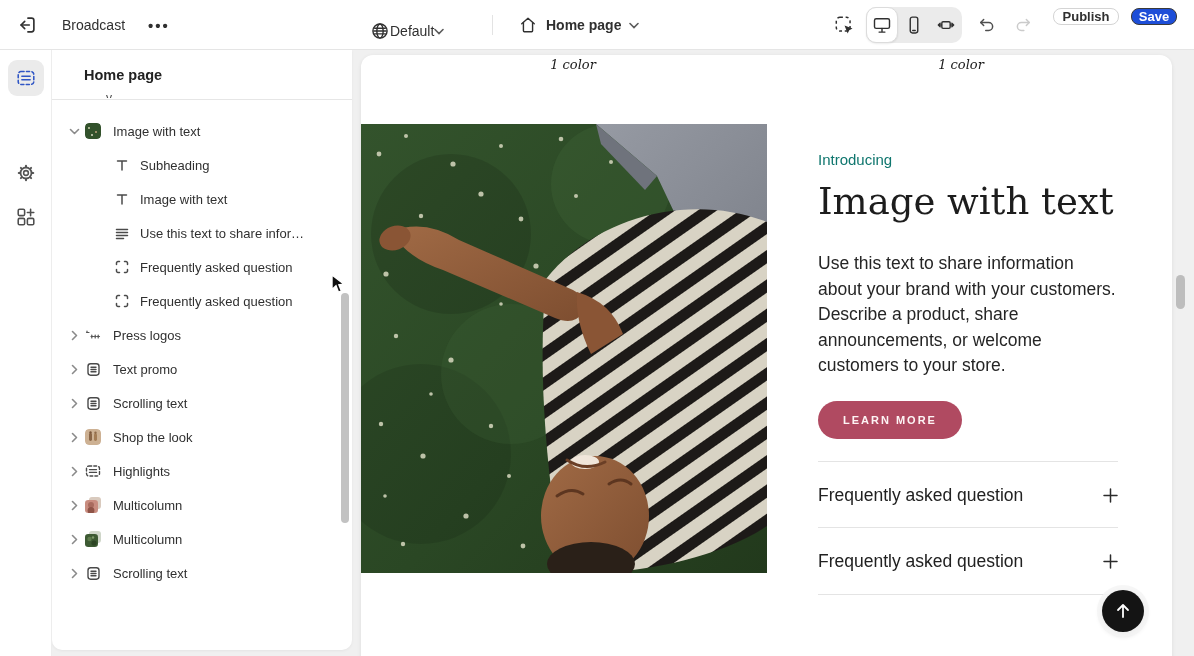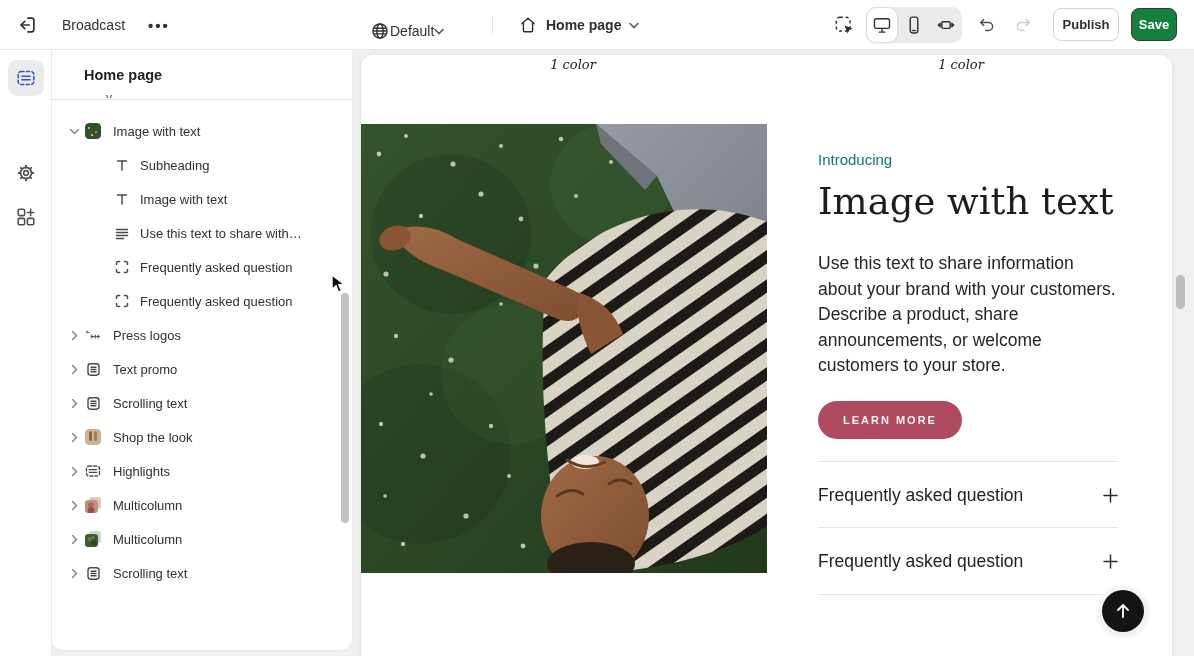--- a/index.html
+++ b/index.html
@@ -17,23 +17,23 @@
   .locale-label, .page-label { font-size:14px; }
   .page-label { font-weight:700; }
   .tb-divider { position:absolute; left:492px; top:15px; width:1px; height:20px; background:#e3e3e3; }
   .pagesel { left:518px; top:0; height:50px; gap:8px; }
   .select-tool { left:834px; top:15px; width:22px; height:22px; }
   .segmented { position:absolute; left:866px; top:7px; width:96px; height:36px; background:#ebebeb; border-radius:10px; display:flex; }
   .segment { width:32px; height:36px; display:flex; align-items:center; justify-content:center; cursor:pointer; }
   .segment.selected { background:#fff; border:1px solid #dcdcdc; border-radius:10px; box-shadow:0 1px 2px rgba(0,0,0,.08); }
   .undo { left:976px; top:14px; width:22px; height:22px; }
   .redo { left:1012px; top:14px; width:22px; height:22px; }
-  .btn { position:absolute; top:8px; height:33px; border-radius:8px; font-size:13px; font-weight:600; display:flex; align-items:center; justify-content:center; cursor:pointer; }
+  .btn { position:absolute; top:8px; height:17px; border-radius:8px; font-size:13px; font-weight:600; display:flex; align-items:center; justify-content:center; cursor:pointer; }
   .btn-publish { left:1053px; width:66px; background:#fff; border:1px solid #d4d4d4; color:#303030; }
-  .btn-save { left:1131px; width:46px; background:#15803d; color:#fff; border:1px solid #3a3a3a; }
+  .btn-save { left:1131px; width:46px; background:#1d4ed8; color:#fff; border:1px solid #3a3a3a; }
 
   
   .rail { position:absolute; left:0; top:50px; width:52px; height:606px; background:#fff; border-right:1px solid #ededed; z-index:20; }
   .rail-item { position:absolute; left:8px; width:36px; height:36px; border-radius:9px; display:flex; align-items:center; justify-content:center; cursor:pointer; }
   .rail-item.selected { background:#ebebeb; }
 
   
   .sidebar { position:absolute; left:52px; top:50px; width:300px; height:600px; background:#fff; border-radius:0 0 10px 10px; z-index:10; box-shadow:0 1px 3px rgba(0,0,0,.05); overflow:hidden; }
   .sb-header { height:50px; border-bottom:1px solid #e6e6e6; display:flex; align-items:center; padding-left:32px; font-size:14.5px; font-weight:700; color:#222; }
   .tree { position:relative; padding-top:14px; }
@@ -217,21 +217,21 @@
         </span>
       <span class="lbl">Image with text</span>
     </div>
 
     <div class="row child">
       <span class="ric">
           <svg width="14" height="14" viewBox="0 0 14 14" fill="none" stroke="#4a4a4a" stroke-width="1.5" stroke-linecap="round">
             <path d="M1.5 3.5h11M1.5 6.5h11M1.5 9.5h11M1.5 12.5h7"></path>
           </svg>
         </span>
-      <span class="lbl">Use this text to share with…</span>
+      <span class="lbl">Use this text to share infor…</span>
     </div>
 
 
     <div class="row child">
       <span class="ric">
         <svg width="14" height="14" viewBox="0 0 14 14" fill="none" stroke="#4a4a4a" stroke-width="1.5" stroke-linecap="round">
             <path d="M1.5 4.5v-1.5a1.5 1.5 0 0 1 1.5-1.5h1.5M9.5 1.5H11a1.5 1.5 0 0 1 1.5 1.5v1.5M12.5 9.5V11a1.5 1.5 0 0 1-1.5 1.5H9.5M4.5 12.5H3a1.5 1.5 0 0 1-1.5-1.5V9.5"></path>
           </svg>
       </span>
       <span class="lbl">Frequently asked question</span>

